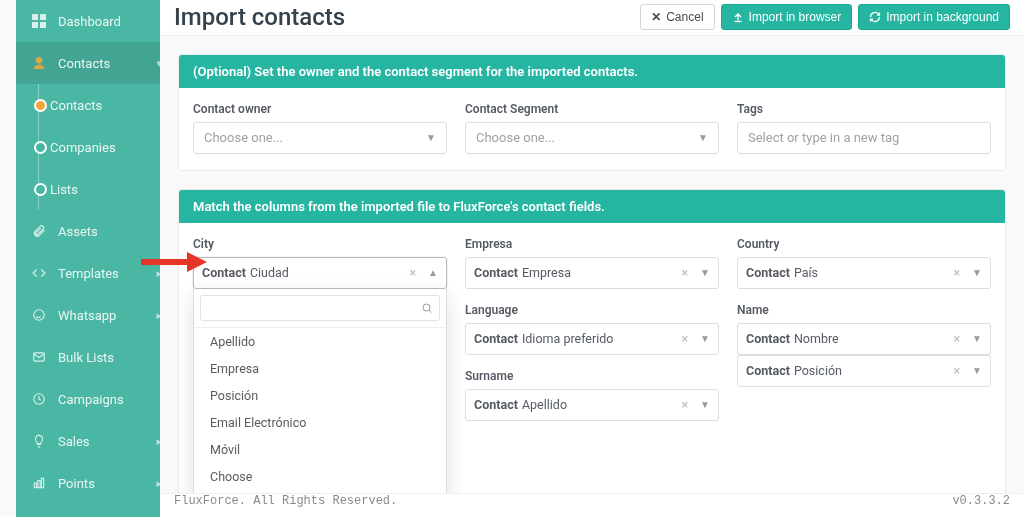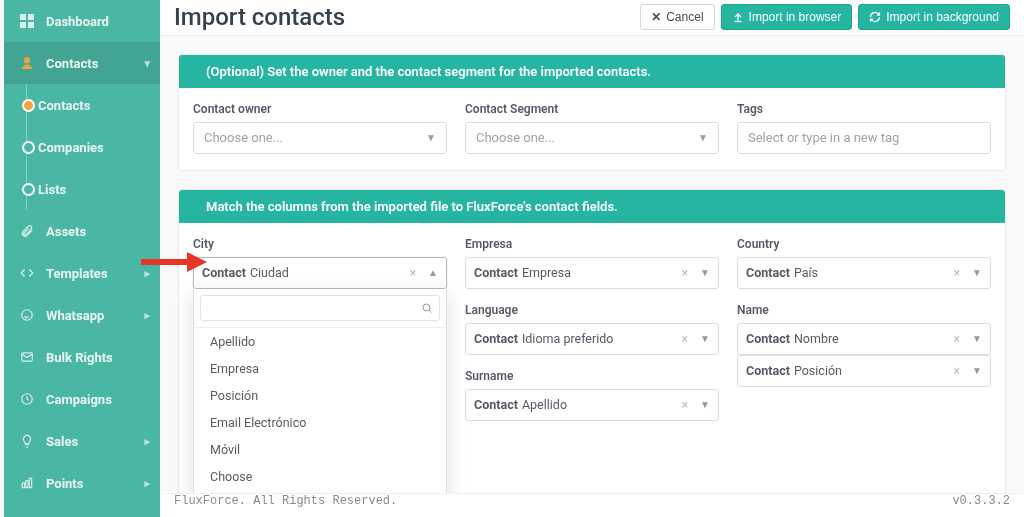--- a/index.html
+++ b/index.html
@@ -10,27 +10,26 @@
     background: #f9f9f9;
     width: 1024px;
     height: 517px;
     overflow: hidden;
     position: relative;
   }
 
   
   .sidebar {
     position: absolute;
-    left: 4px; top: 0;
+    left: 16px; top: 0;
     width: 160px;
     height: 100%;
     background: #49b7a3;
     color: #e9f6f3;
     font-size: 13px;
-    font-weight: bold;
   }
   .side-item {
     display: flex;
     align-items: center;
     height: 42px;
     padding: 0 14px;
     cursor: pointer;
     position: relative;
   }
   .side-item.parent-active {
@@ -119,21 +118,21 @@
   }
 
   .panel {
     background: #fff;
     border: 1px solid #eaeaea;
     border-radius: 3px;
   }
   .panel-header {
     background: #25b5a0;
     color: #fff;
-    padding: 9px 27px;
+    padding: 9px 14px;
     font-size: 13px;
     font-weight: 600;
     border-radius: 3px 3px 0 0;
   }
   .panel-body {
     padding: 14px 14px 16px;
   }
 
   .row3 {
     display: grid;
@@ -319,21 +318,21 @@
     <span class="chev">▸</span>
   </div>
 
   <div class="side-item">
     <span class="icon">
       <svg width="14" height="14" viewBox="0 0 24 24" fill="none" stroke="#e9f6f3" stroke-width="2">
           <rect x="3" y="5" width="18" height="14" rx="2"></rect>
           <polyline points="3 7 12 13 21 7"></polyline>
         </svg>
     </span>
-    <span class="label">Bulk Rights</span>
+    <span class="label">Bulk Lists</span>
   </div>
 
   <div class="side-item">
     <span class="icon">
       <svg width="14" height="14" viewBox="0 0 24 24" fill="none" stroke="#e9f6f3" stroke-width="2">
           <circle cx="12" cy="12" r="9"></circle>
           <polyline points="12 7 12 12 15 14"></polyline>
         </svg>
     </span>
     <span class="label">Campaigns</span>

